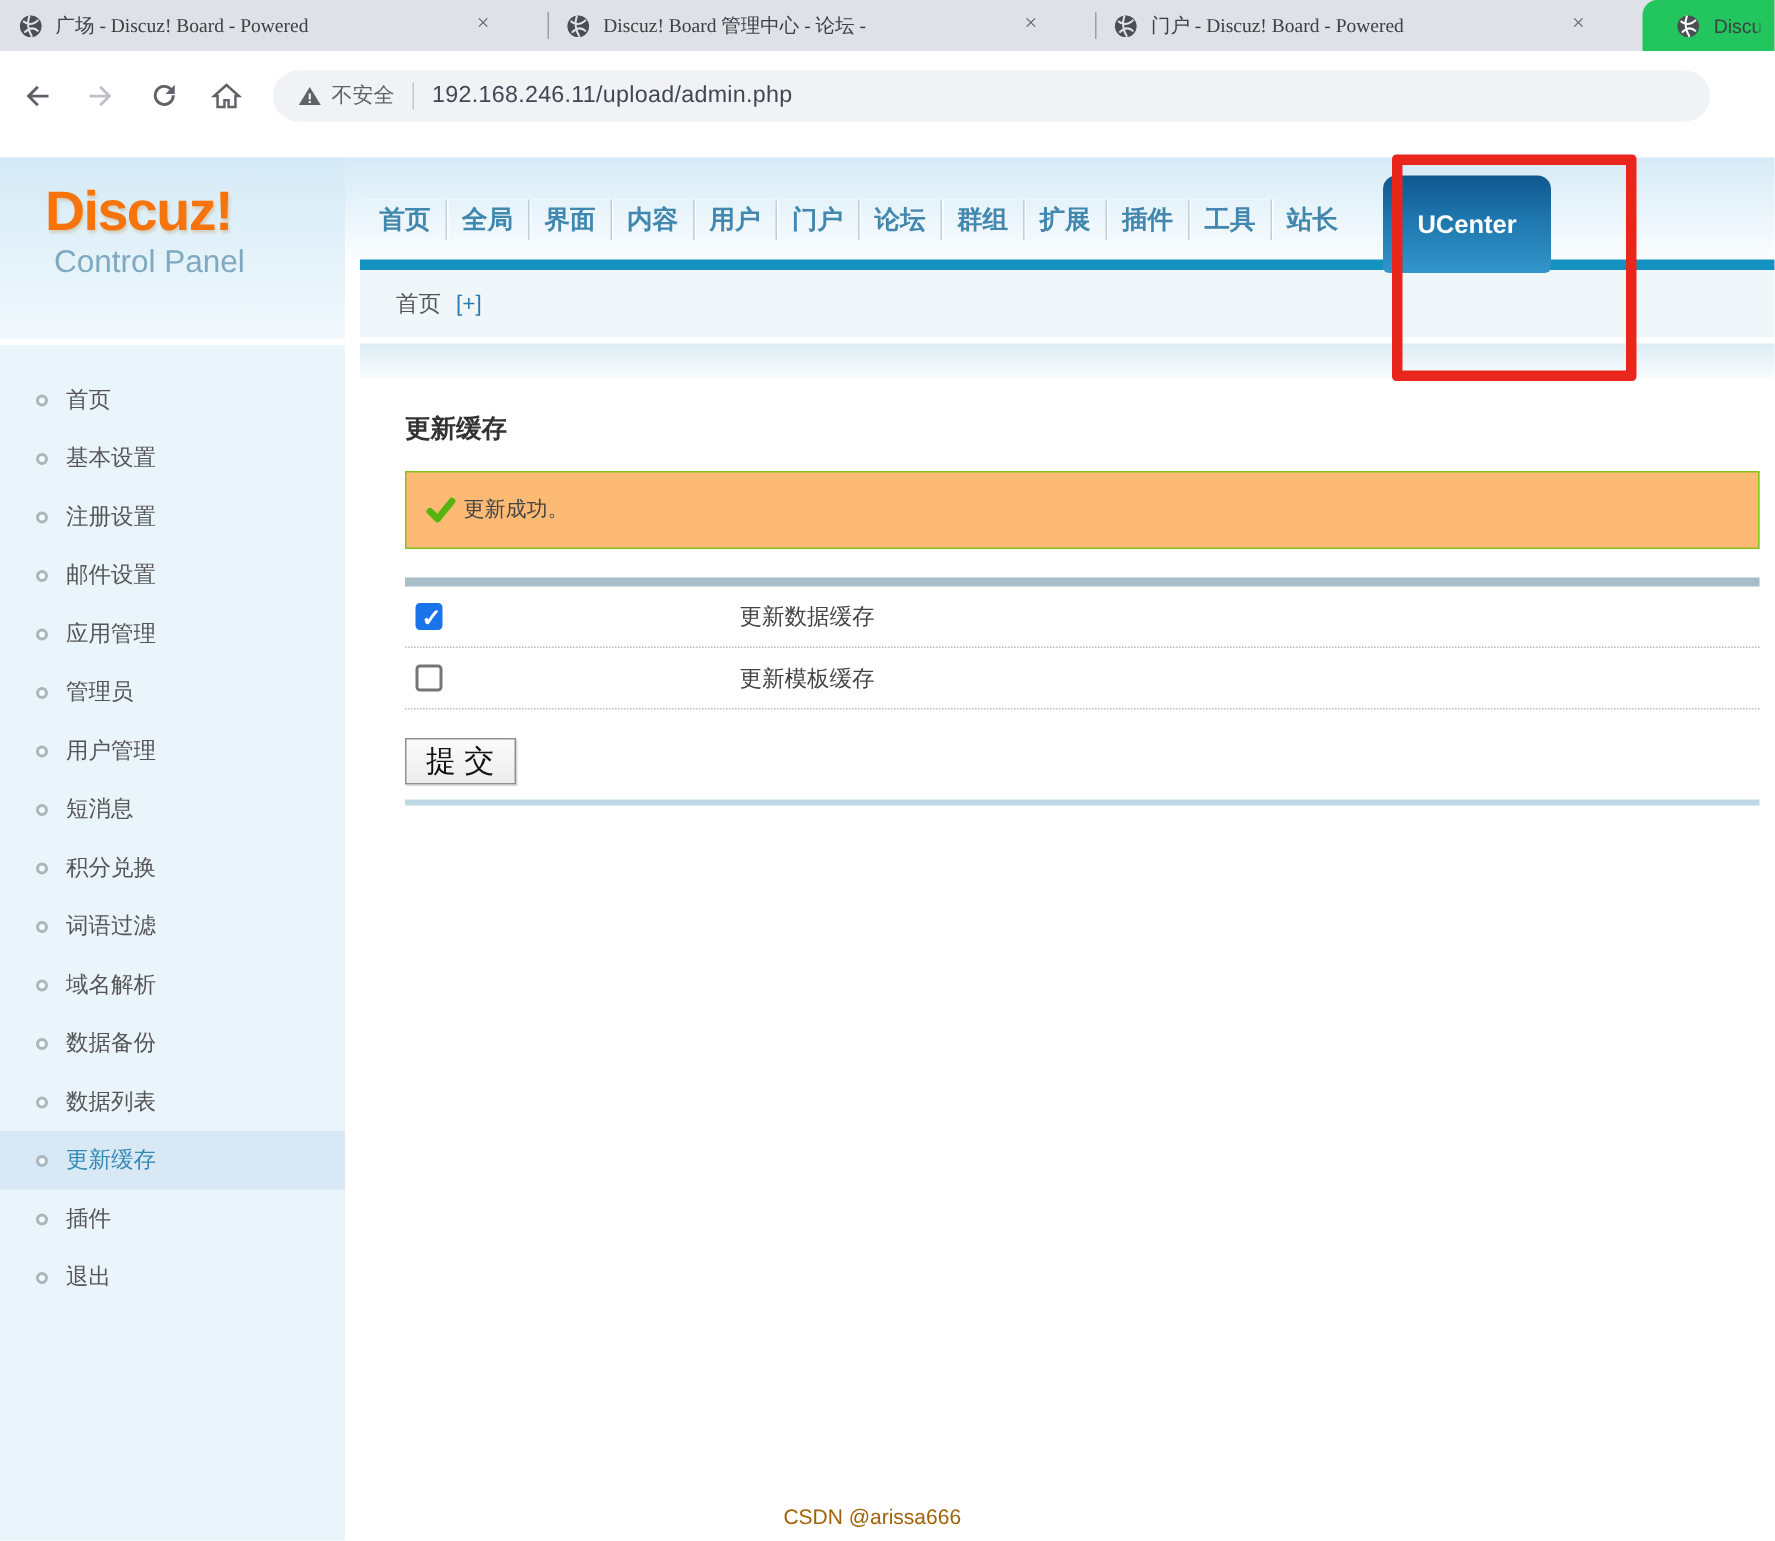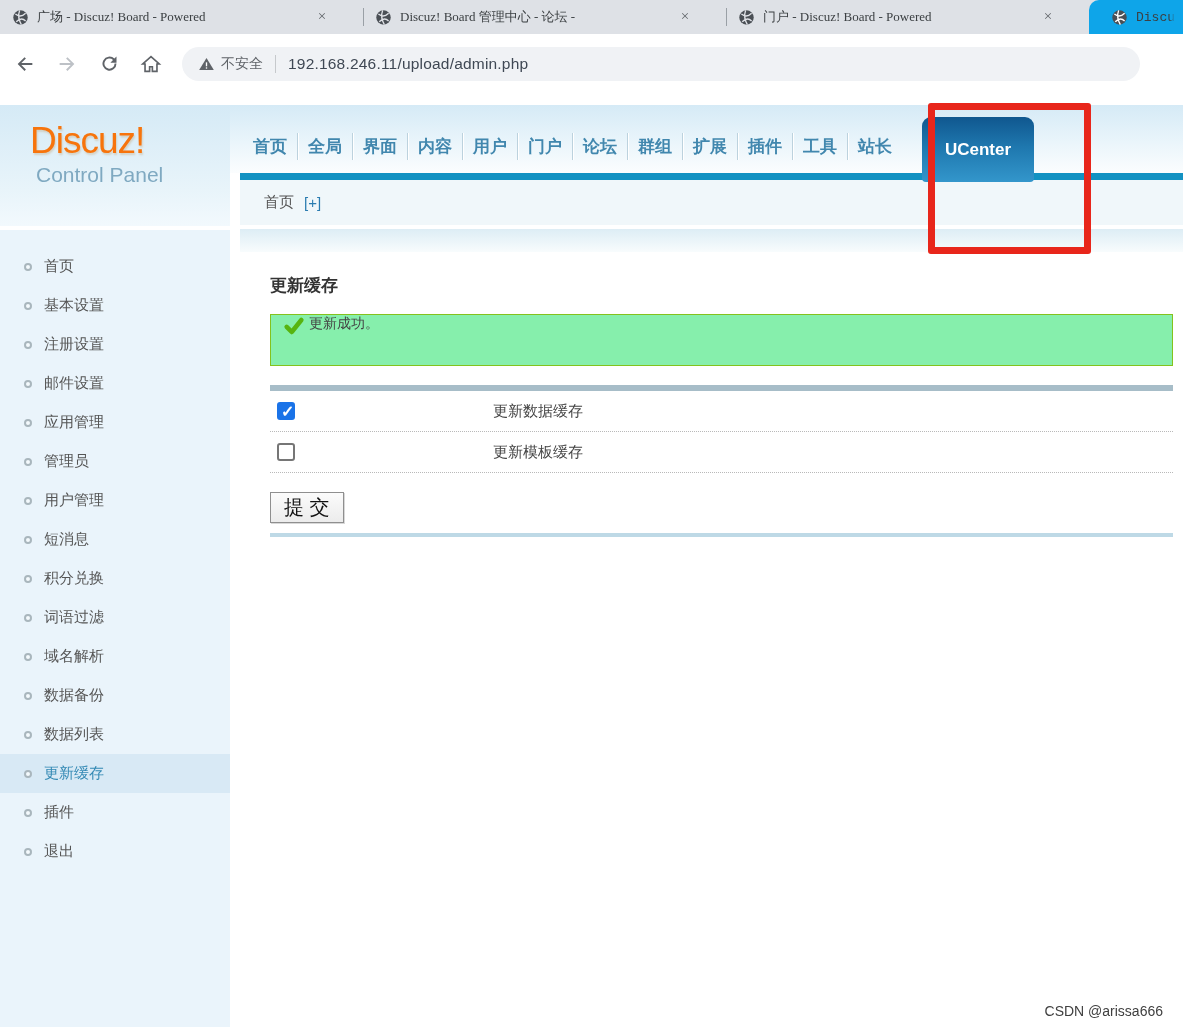--- a/index.html
+++ b/index.html
@@ -6,37 +6,37 @@
   html,body { width:1183px; height:1027px; overflow:hidden; font-family:"Liberation Sans", sans-serif; background:#fff; }
   .abs { position:absolute; }
 
   
   #tabstrip { left:0; top:0; width:1183px; height:34px; background:#dee1e6; display:flex; }
   .tab { display:flex; align-items:center; padding:0 8px 0 12px; font-size:13px; color:#3c4043; position:relative; }
   .tab .title { white-space:nowrap; overflow:hidden; max-width:270px; flex:1;
         -webkit-mask-image:linear-gradient(90deg,#000 85%,transparent); mask-image:linear-gradient(90deg,#000 85%,transparent); }
   .tab.inactive { width:366px;font-family:Liberation Serif, serif; }
   .tab.inactive + .tab.inactive::before, .sep { content:""; position:absolute; left:0; top:8px; height:18px; width:1px; background:#9aa0a6; }
-  .tab.active { flex:1; background:#0ea5e9; border-radius:10px 0 0 0;font-family:Liberation Mono, monospace; }
+  .tab.active { flex:1; background:#22c55e; border-radius:10px 0 0 0; }
   .favicon { width:17px; height:17px; margin-right:8px; flex:none; }
   .tab-close { width:18px; height:18px; line-height:16px; text-align:center; font-size:15px; color:#5f6368; border-radius:50%; margin-left:6px; flex:none; cursor:default; }
 
   #toolbar { left:0; top:34px; width:1183px; height:60px; background:#fff; border-bottom:1px solid #dfe1e5; display:flex; align-items:center; }
   .navbtn { width:34px; height:34px; display:flex; align-items:center; justify-content:center; margin-left:8px; flex:none; }
   #omnibox { margin-left:14px; height:34px; width:958px; background:#f0f2f5; border-radius:17px; display:flex; align-items:center; padding:0 16px; }
   #security-chip { display:flex; align-items:center; color:#5f6368; font-size:14px; }
   #security-chip .label { margin-left:6px; }
   .chip-divider { width:1px; height:18px; background:#c6c9cc; margin:0 12px; }
   #url-text { font-size:15.5px; color:#3f4854; letter-spacing:.2px; }
 
   
   #page-white { left:0; top:90px; width:1183px; height:15px; background:#fff; }
   #header-band { left:0; top:105px; width:1183px; height:68px; background:linear-gradient(180deg,#d5eaf6 0%,#eaf5fb 55%,#fbfdfe 100%); }
   #logo-panel { left:0; top:105px; width:230px; height:122px; background:linear-gradient(180deg,#d5eaf6 0%,#e8f4fa 70%,#f2f9fd 100%); border-bottom:1px solid #fff; }
-  #logo-title { position:absolute; left:30px; top:15px; font-size:37px; font-weight:normal; color:#f7740c; text-shadow:1px 2px 2px rgba(180,120,40,.25); letter-spacing:-1px; }
+  #logo-title { position:absolute; left:30px; top:15px; font-size:37px; font-weight:bold; color:#f7740c; text-shadow:1px 2px 2px rgba(180,120,40,.25); letter-spacing:-1px; }
   #logo-sub { position:absolute; left:36px; top:58px; font-size:21px; color:#7fa9c1; }
 
   #main-nav { left:243px; top:133px; display:flex; align-items:center; }
   .nav-item { font-size:17px; font-weight:bold; color:#4187ae; padding:2px 10px; border-right:1px solid #bcd2de; box-shadow:1px 0 0 #fff; cursor:pointer; white-space:nowrap; }
   .nav-item:last-child { border-right:none; box-shadow:none; }
   #ucenter-tab { left:922px; top:117px; width:112px; height:65px; border-radius:9px 9px 4px 4px;
         background:linear-gradient(180deg,#10578f 0%,#1e77ae 45%,#3396cb 100%);
         color:#fff; font-size:17px; font-weight:bold; display:flex; align-items:center; justify-content:center; z-index:5; cursor:pointer; }
 
   #teal-bar { left:240px; top:173px; width:943px; height:7px; background:#1392c2; }
@@ -48,36 +48,36 @@
   
   #gap-col { left:230px; top:173px; width:10px; height:854px; background:#fff; }
   #sidebar { left:0; top:227px; width:230px; height:800px; background:#eaf4fb; border-top:3px solid #fff; padding-top:17px; }
   .side-item { height:39px; display:flex; align-items:center; font-size:15px; color:#555; cursor:pointer; }
   .side-item .bullet { width:8px; height:8px; border:2px solid #a9b6bd; border-radius:50%; margin:0 12px 0 24px; background:#f4fafd; flex:none; }
   .side-item.active { background:#d8e9f5; color:#3389b4; }
 
   
   #content { left:240px; top:252px; width:943px; height:775px; background:#fff; }
   #content-title { position:absolute; left:30px; top:22px; font-size:17px; font-weight:bold; color:#333; }
-  #success-box { position:absolute; left:30px; top:62px; width:903px; height:52px; background:#86efac; border:1px solid #84c21d; display:flex; padding-left:12px; }
+  #success-box { position:absolute; left:30px; top:62px; width:903px; height:52px; background:#fdba74; border:1px solid #84c21d; display:flex; align-items:center; padding-left:12px; }
   #success-box .msg { font-size:14px; color:#444; margin-left:4px; }
   #table-strip { position:absolute; left:30px; top:133px; width:903px; height:6px; background:#a7bdc8; }
   .form-row { position:absolute; left:30px; width:903px; height:41px; border-bottom:1px dotted #b9b9b9; display:flex; align-items:center; }
   #row-0 { top:139px; } #row-1 { top:180px; }
   .form-row .label { position:absolute; left:223px; font-size:15px; color:#444; }
   .checkbox { width:18px; height:18px; border:2px solid #767676; border-radius:3px; margin-left:7px; background:#fff; position:relative; cursor:pointer; }
   .checkbox.checked { background:#1a73e8; border-color:#1a73e8; }
   .checkbox.checked::after { content:"✓"; position:absolute; left:2px; top:-2px; color:#fff; font-size:16px; font-weight:bold; }
   #submit-btn { position:absolute; left:30px; top:240px; height:31px; padding:0 13px; font-size:20px; color:#111;
         background:linear-gradient(180deg,#fbfbfb,#ececec); border:1px solid #8f8f8f; box-shadow:1px 1px 0 #d8d8d8; cursor:pointer; font-family:"Liberation Sans",sans-serif; }
   #bottom-line { position:absolute; left:30px; top:281px; width:903px; height:4px; background:#bed9e6; }
 
   
   #red-box { left:928px; top:103px; width:163px; height:151px; border:7px solid #e8261b; border-radius:3px; z-index:9; pointer-events:none; }
-  #watermark { left:0; top:1003px; width:1163px; text-align:right; font-size:14px; color:#404040; }
+  #watermark { left:0; top:1003px; width:1163px; text-align:center; font-size:14px; color:#a16207; }
 
   svg { display:block; }
 </style>
 </head>
 <body>
 
 <div class="abs" id="tabstrip">
   <div class="tab inactive">
     <svg class="favicon" viewBox="0 0 20 20">
         <circle cx="10" cy="10" r="8.5" fill="#4a4f55"></circle>

